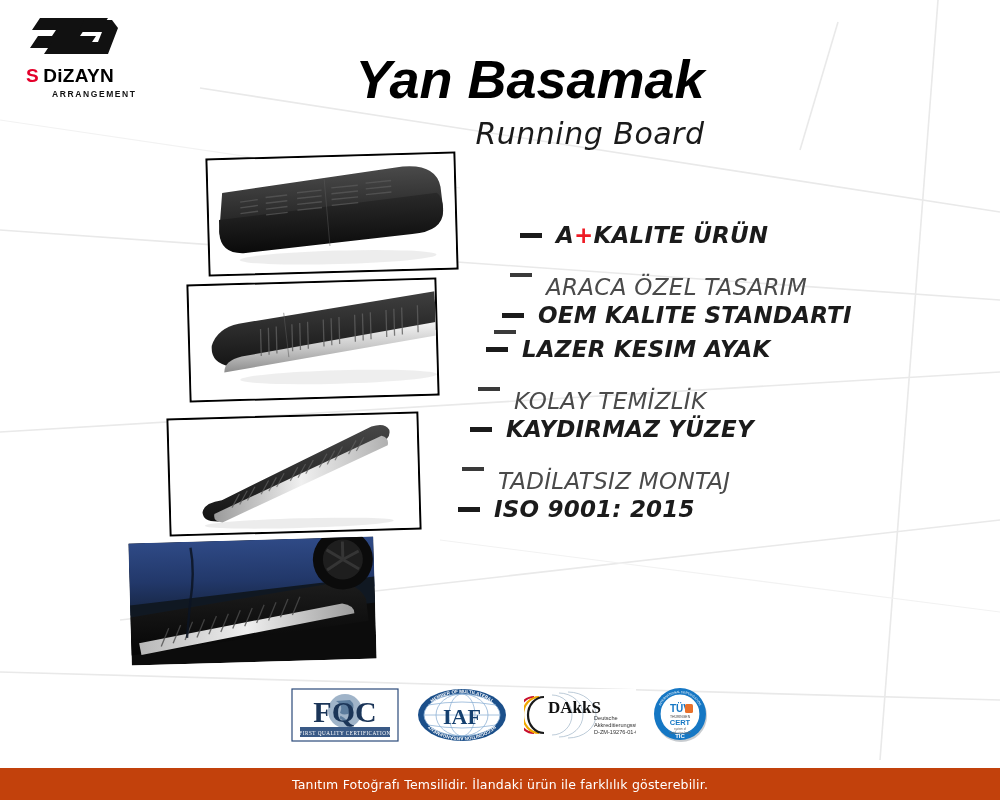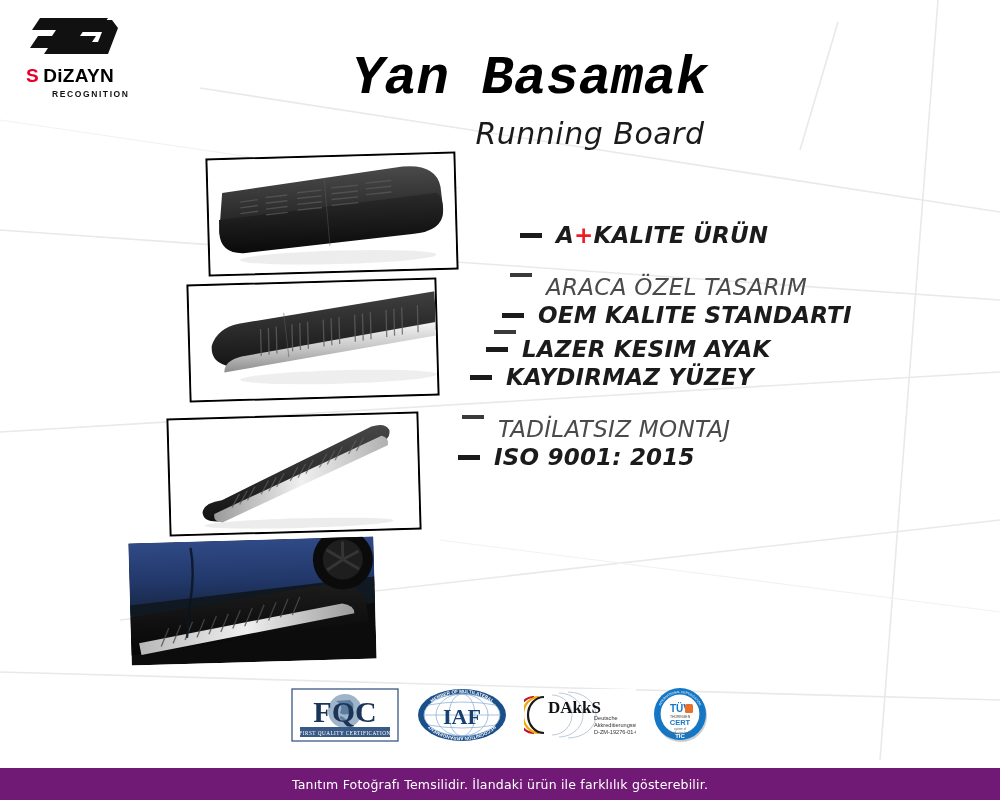--- a/index.html
+++ b/index.html
@@ -68,21 +68,21 @@
 
   
   #title-block {
     position: absolute;
     left: 270px;
     top: 52px;
     width: 520px;
     text-align: center;
   }
   #main-title {
-    font-family: Liberation Mono, monospace;
+    font-family: Liberation Sans, sans-serif;
     font-size: 54px;
     font-weight: bold;
     font-style: italic;
     color: #000000;
     letter-spacing: 0px;
     line-height: 1.0;
     white-space: nowrap;
   }
   #sub-title {
     font-family: "DejaVu Sans", sans-serif;
@@ -171,21 +171,21 @@
   }
   .cert { flex: none; }
 
   
   #footer-bar {
     position: absolute;
     left: 0;
     bottom: 0;
     width: 1000px;
     height: 32px;
-    background: #701a75;
+    background: #c2410c;
     display: flex;
     align-items: center;
     justify-content: center;
   }
   #footer-text {
     color: #ffffff;
     font-size: 12.5px;
     font-family: "DejaVu Sans", sans-serif;
     letter-spacing: 0.2px;
   }
@@ -216,21 +216,21 @@
       <g fill="#111111">
         <path d="M18 4 L86 4 L78 16 L34 16 L30 22 L74 22 L66 34 L8 34 L16 22 L58 22 L62 16 L10 16 Z"></path>
         <path d="M58 8 L92 8 L84 46 L20 46 L28 34 L72 34 L76 20 L52 20 Z" opacity="0"></path>
         <path d="M62 6 L90 6 L96 14 L86 40 L22 40 L30 28 L76 28 L80 18 L56 18 Z"></path>
       </g>
     </svg>
     <div id="logo-wordmark">
       <span id="logo-s">S</span>
       <span id="logo-name">DiZAYN</span>
     </div>
-    <div id="logo-sub">RECOGNITION</div>
+    <div id="logo-sub">ARRANGEMENT</div>
   </div>
 
   <div id="title-block">
     <div id="main-title">Yan Basamak</div>
     <div id="sub-title">Running Board</div>
   </div>
 
   <div class="photo-frame" id="photo-1">
     <svg class="photo-inner" viewBox="0 0 250 118" preserveAspectRatio="none">
       <rect width="250" height="118" fill="#ffffff"></rect>
@@ -416,20 +416,24 @@
 
     <div class="feature-row feat-light" style="margin-left:36px">
       <span class="dash"></span>
     </div>
 
     <div class="feature-row feat-strong" style="margin-left:28px">
       <span class="dash"></span>
       <span class="feature-text">LAZER KESIM AYAK</span>
     </div>
 
+    <div class="feature-row feat-light" style="margin-left:20px">
+      <span class="dash"></span>
+      <span class="feature-text">KOLAY TEMİZLİK</span>
+    </div>
 
     <div class="feature-row feat-strong" style="margin-left:12px">
       <span class="dash"></span>
       <span class="feature-text">KAYDIRMAZ YÜZEY</span>
     </div>
 
     <div class="feature-row feat-light" style="margin-left:4px">
       <span class="dash"></span>
       <span class="feature-text">TADİLATSIZ MONTAJ</span>
     </div>

